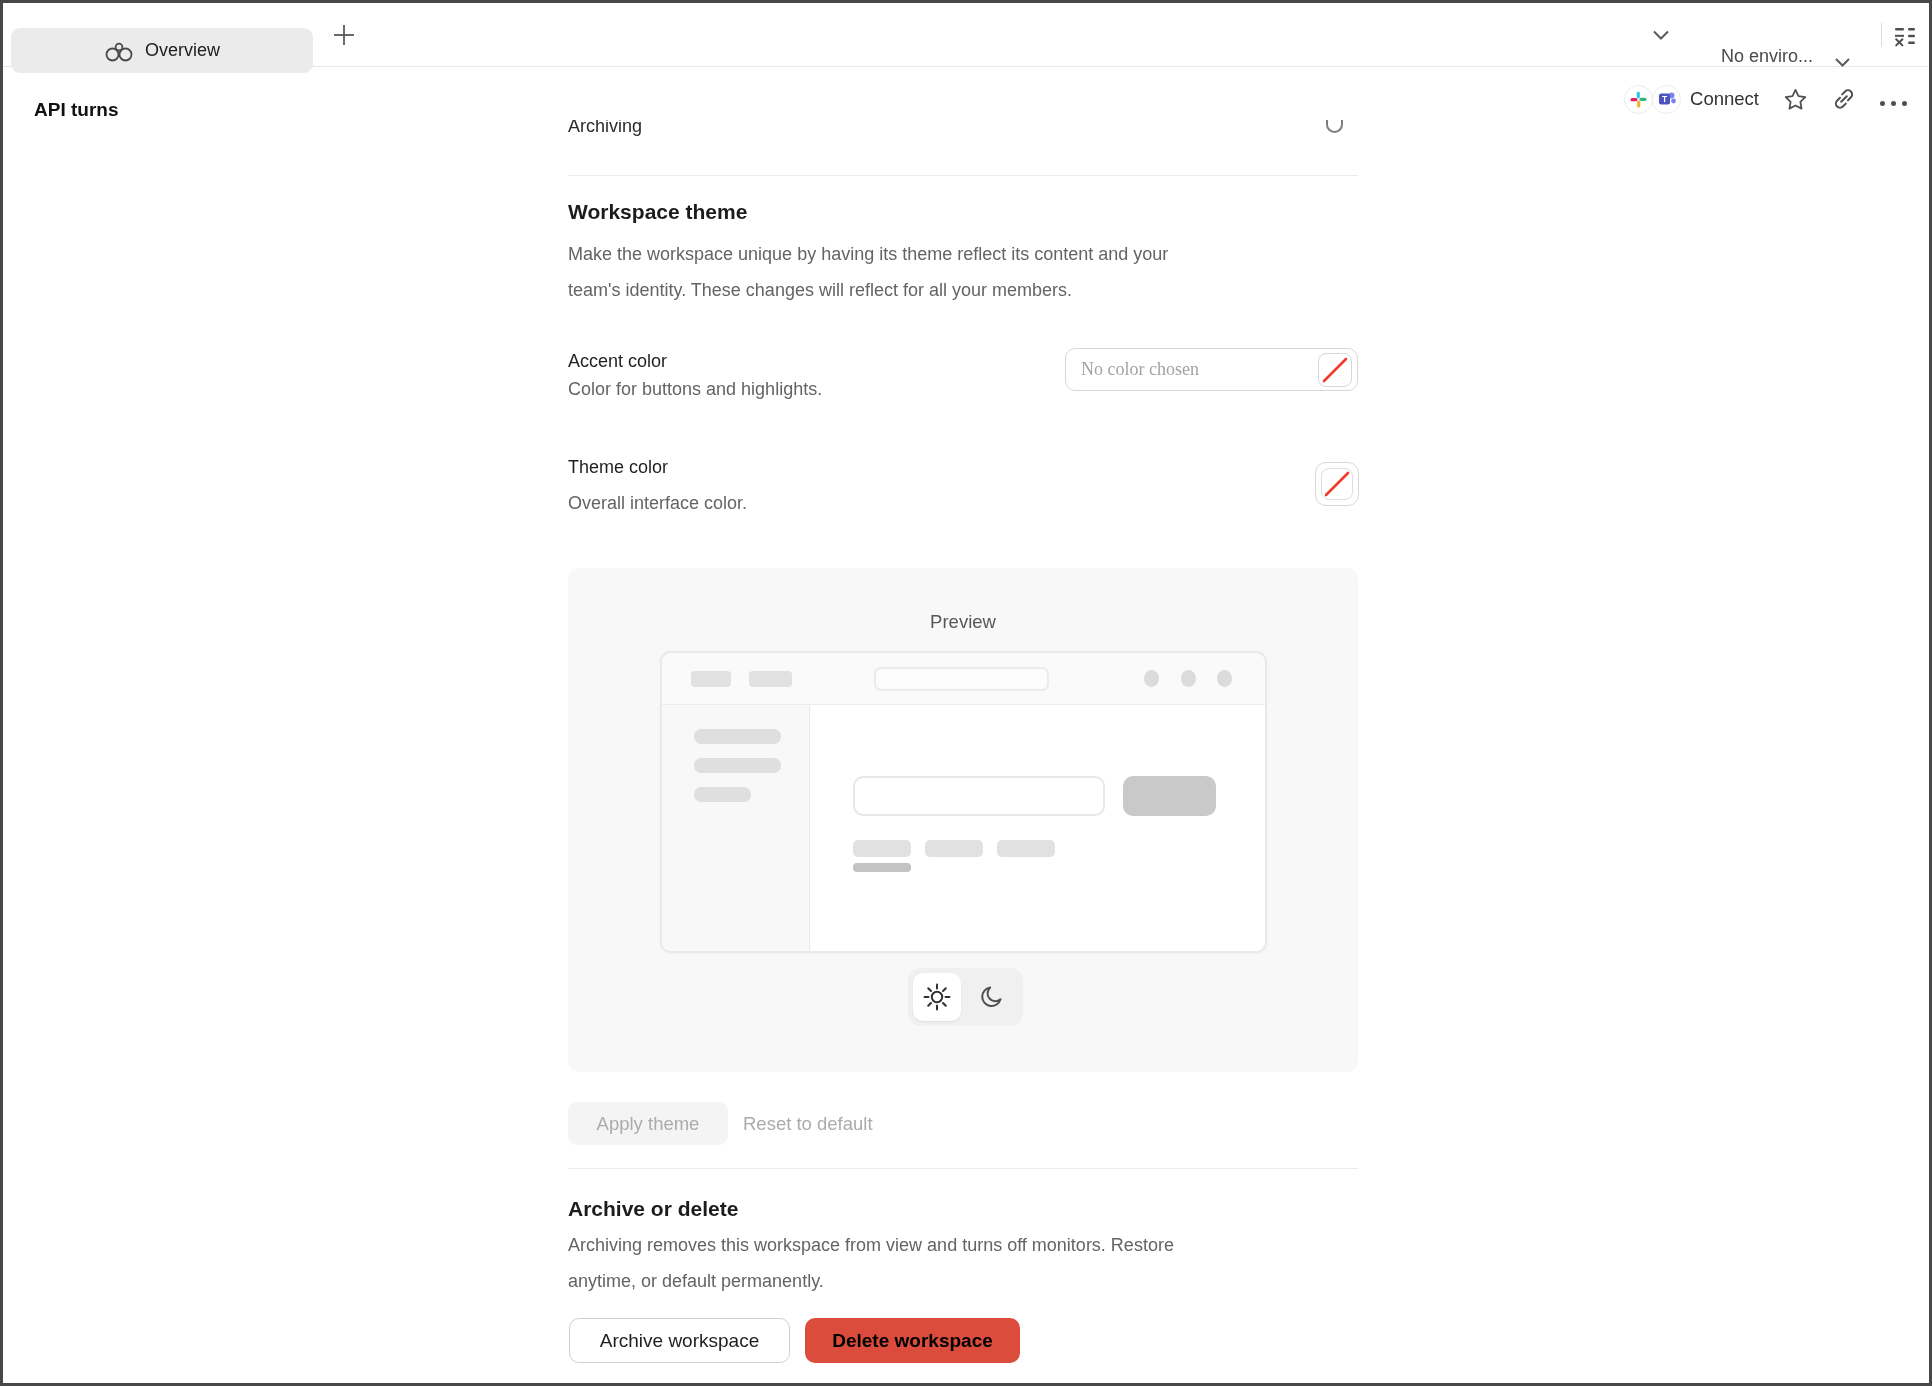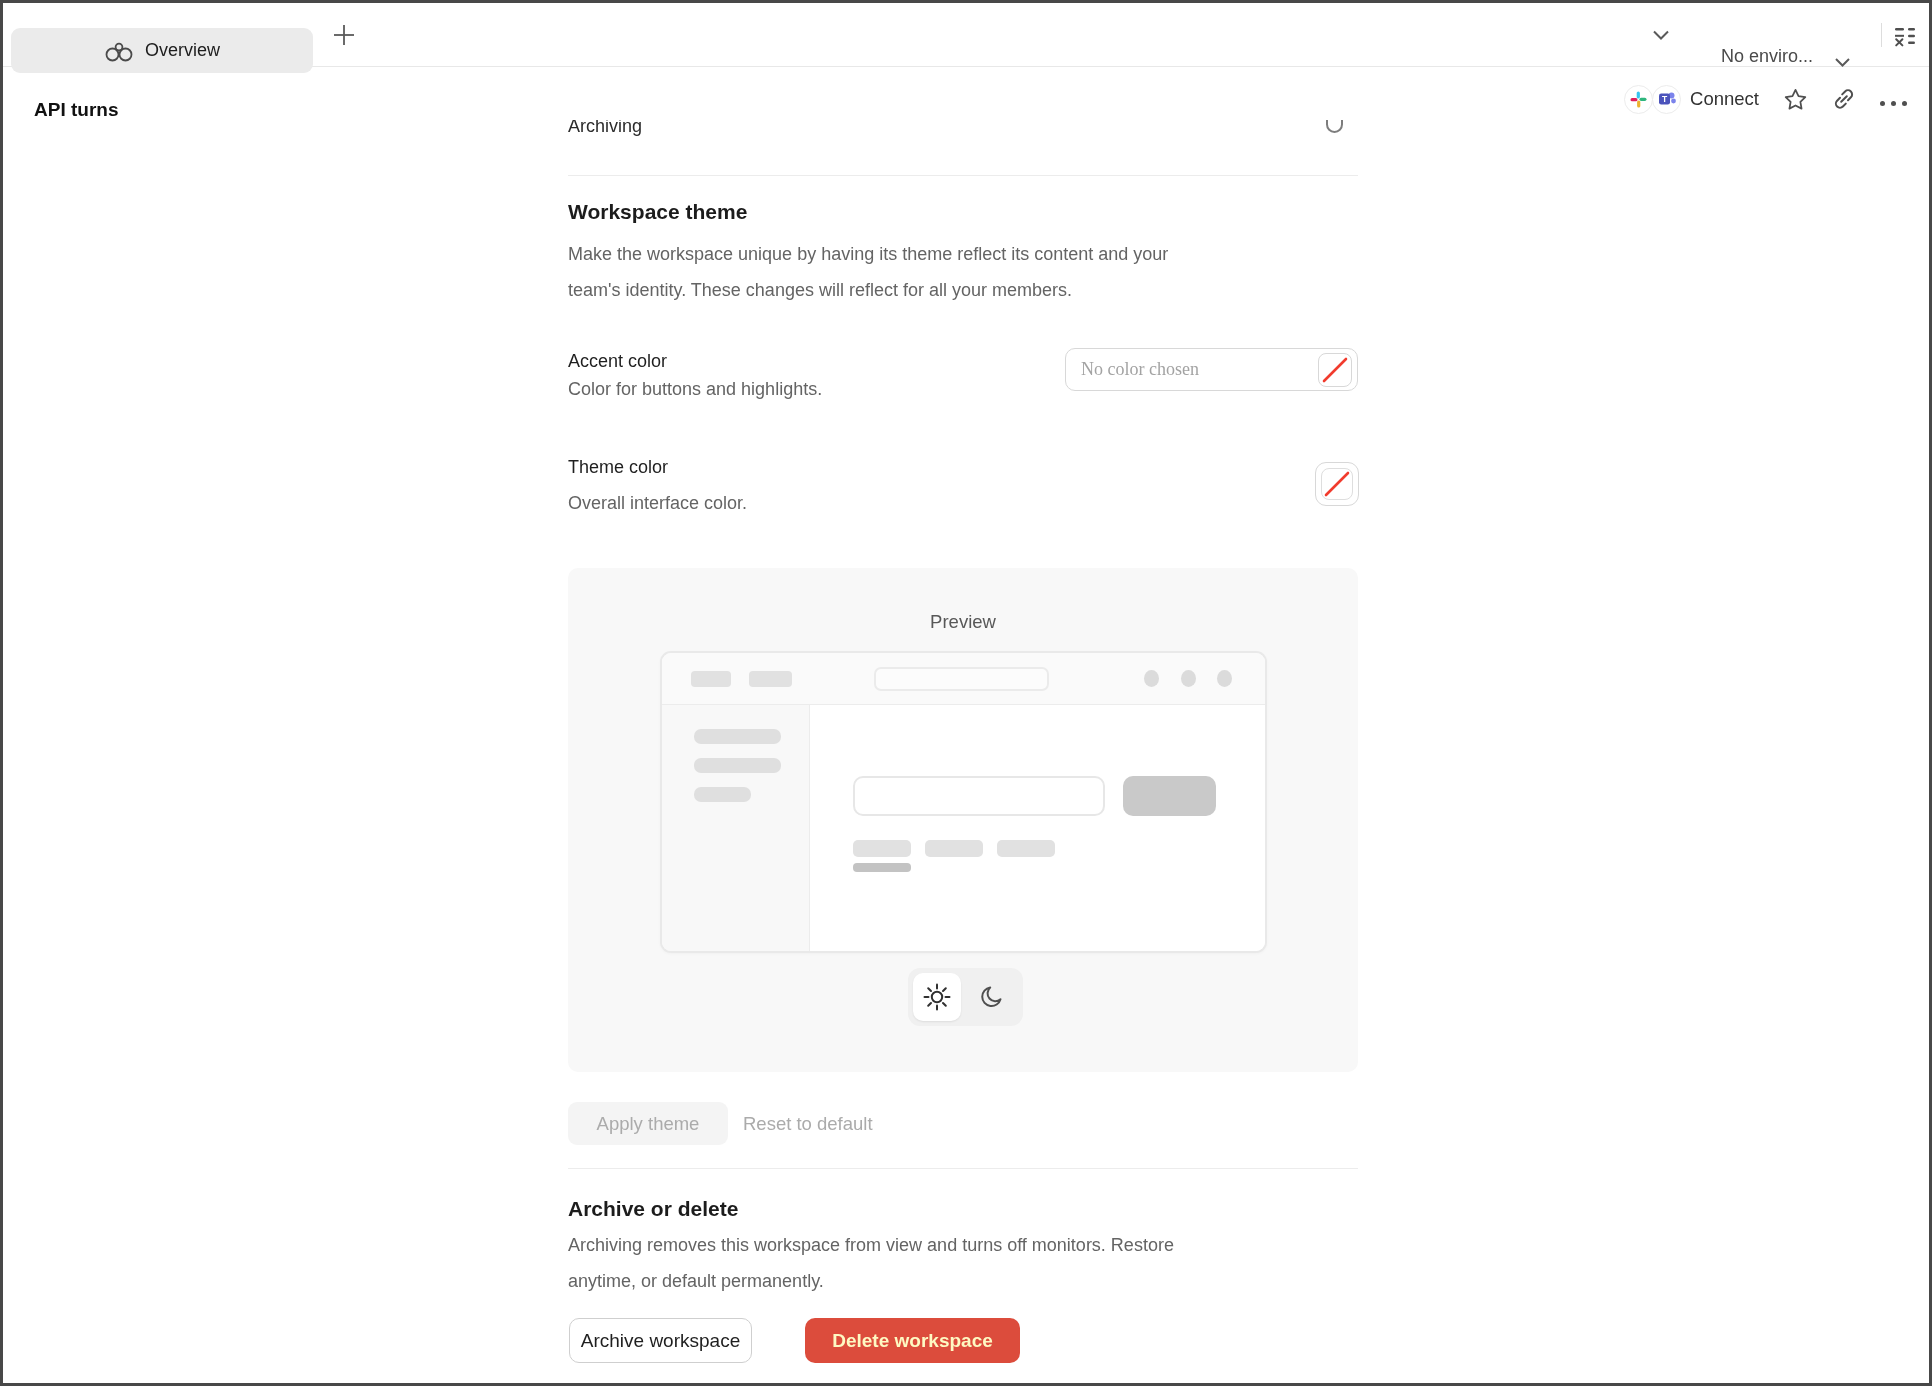--- a/index.html
+++ b/index.html
@@ -77,24 +77,24 @@
   #rb-1{left:43px;} #rb-2{left:115px;} #rb-3{left:187px;}
   #mock-smallbar{position:absolute;left:43px;top:158px;width:58px;height:9px;background:#c3c3c3;border-radius:4px;}
   
   #mode-toggle{position:absolute;left:340px;top:400px;width:115px;height:58px;background:#f0f0f0;border-radius:12px;}
   #light-btn{position:absolute;left:5px;top:5px;width:48px;height:48px;background:#fff;border-radius:10px;box-shadow:0 1px 2px rgba(0,0,0,0.08);display:flex;align-items:center;justify-content:center;}
   #dark-btn{position:absolute;left:58px;top:5px;width:52px;height:48px;display:flex;align-items:center;justify-content:center;}
   
   #apply-btn{position:absolute;left:565px;top:1099px;width:160px;height:43px;background:#f4f4f4;border:none;border-radius:9px;
     font-family:"Liberation Sans",sans-serif;font-size:18.5px;color:#ababab;}
   #reset-btn{position:absolute;left:740px;top:1099px;height:43px;display:flex;align-items:center;font-size:18.5px;color:#ababab;background:none;border:none;font-family:"Liberation Sans",sans-serif;padding:0;}
-  #archive-btn{position:absolute;left:566px;top:1315px;width:183px;height:45px;background:#fff;border:1px solid #cfcfcf;border-radius:10px;
+  #archive-btn{position:absolute;left:566px;top:1315px;width:221px;height:45px;background:#fff;border:1px solid #cfcfcf;border-radius:10px;
     font-family:"Liberation Sans",sans-serif;font-size:19px;font-weight:500;color:#1f1f1f;}
   #delete-btn{position:absolute;left:802px;top:1315px;width:215px;height:45px;background:var(--color-delete-red,#dc4c3c);border:none;border-radius:10px;
-    font-family:"Liberation Sans",sans-serif;font-size:19px;font-weight:600;color:#fef9c3;}
+    font-family:"Liberation Sans",sans-serif;font-size:19px;font-weight:600;color:#000000;}
   svg{display:block;}
 </style>
 </head>
 <body>
 
 <div id="frame">
 
   <div id="topbar">
     <div id="tab-overview">
       <span>

